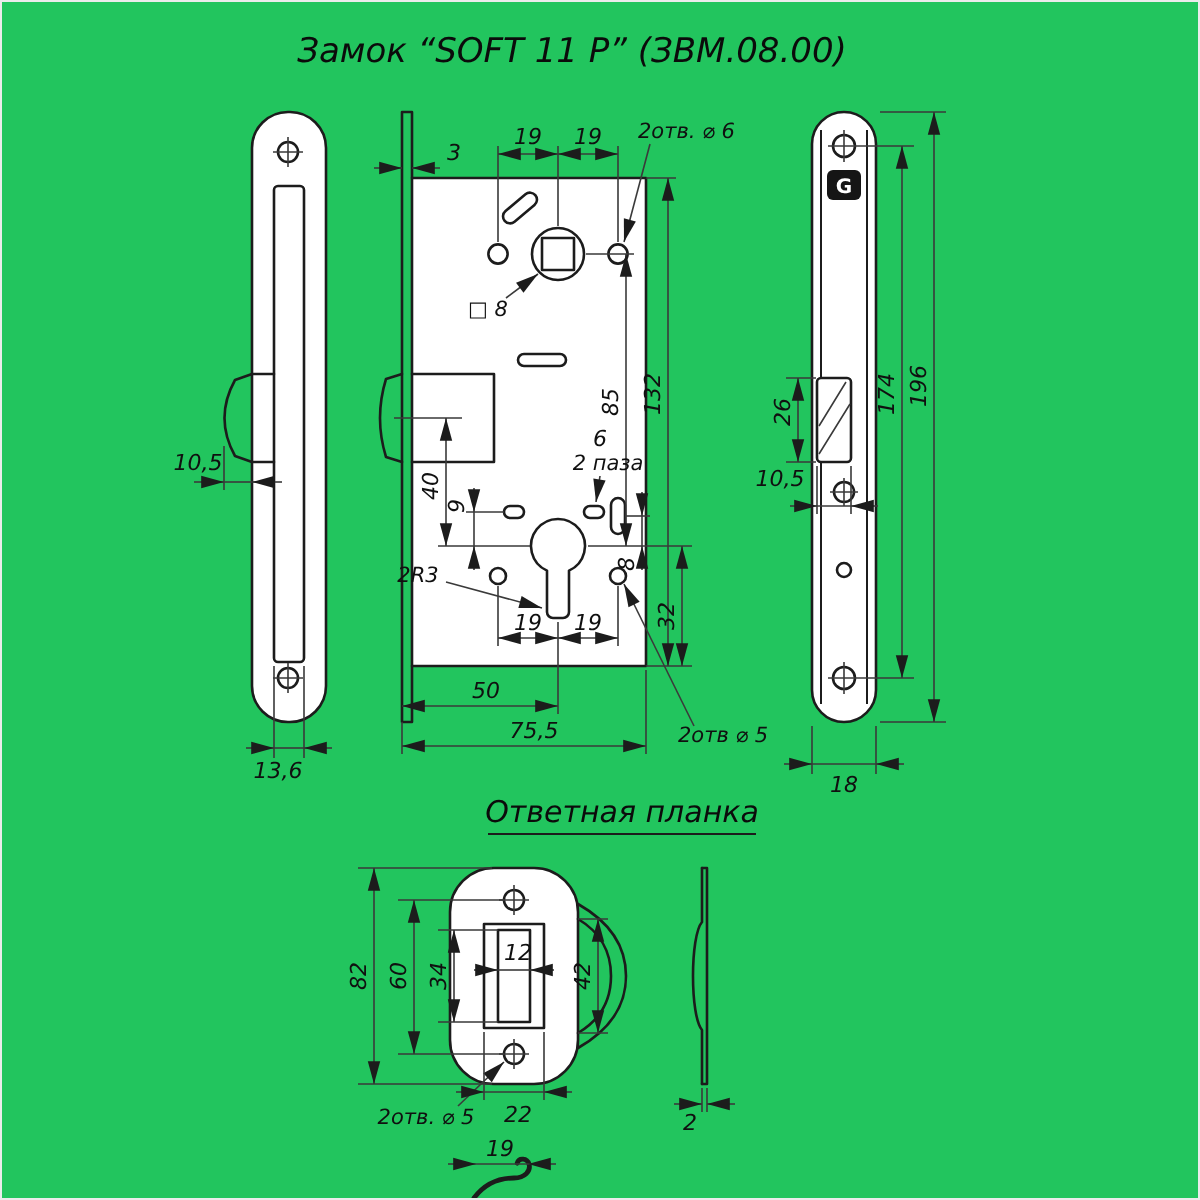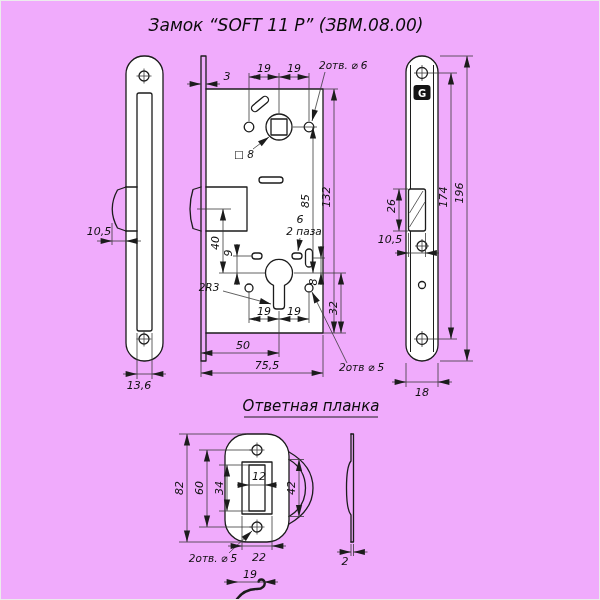--- a/index.html
+++ b/index.html
@@ -1,16 +1,16 @@
 <!DOCTYPE html>
 <html><head>
 <meta charset="utf-8">
 <style>
   html,body{margin:0;padding:0;background:#fff;}
-  .sheet{position:relative;width:600px;height:600px;background:#f0abfc;border:1px solid #ececec;box-sizing:border-box;font-family:"DejaVu Sans",sans-serif;}
+  .sheet{position:relative;width:600px;height:600px;background:#22c55e;border:1px solid #ececec;box-sizing:border-box;font-family:"DejaVu Sans",sans-serif;}
   svg{display:block;}
   .ln{fill:none;stroke:#1c1c1c;stroke-width:1.3;stroke-linecap:round;stroke-linejoin:round;}
   .lnf{fill:#ffffff;stroke:#1c1c1c;stroke-width:1.3;stroke-linejoin:round;}
   .ln2{fill:none;stroke:#1c1c1c;stroke-width:1;}
   .thin{fill:none;stroke:#3a3a3a;stroke-width:0.8;}
   text.d{font:italic 11px "DejaVu Sans",sans-serif;fill:#101010;}
   text.dn{font:italic 10.5px "DejaVu Sans",sans-serif;fill:#101010;}
   text.title{font:italic 17px "DejaVu Sans",sans-serif;fill:#0b0b0b;}
   text.stitle{font:italic 15px "DejaVu Sans",sans-serif;fill:#0b0b0b;}
   text.logo{font:bold 10px "DejaVu Sans",sans-serif;fill:#ffffff;}

